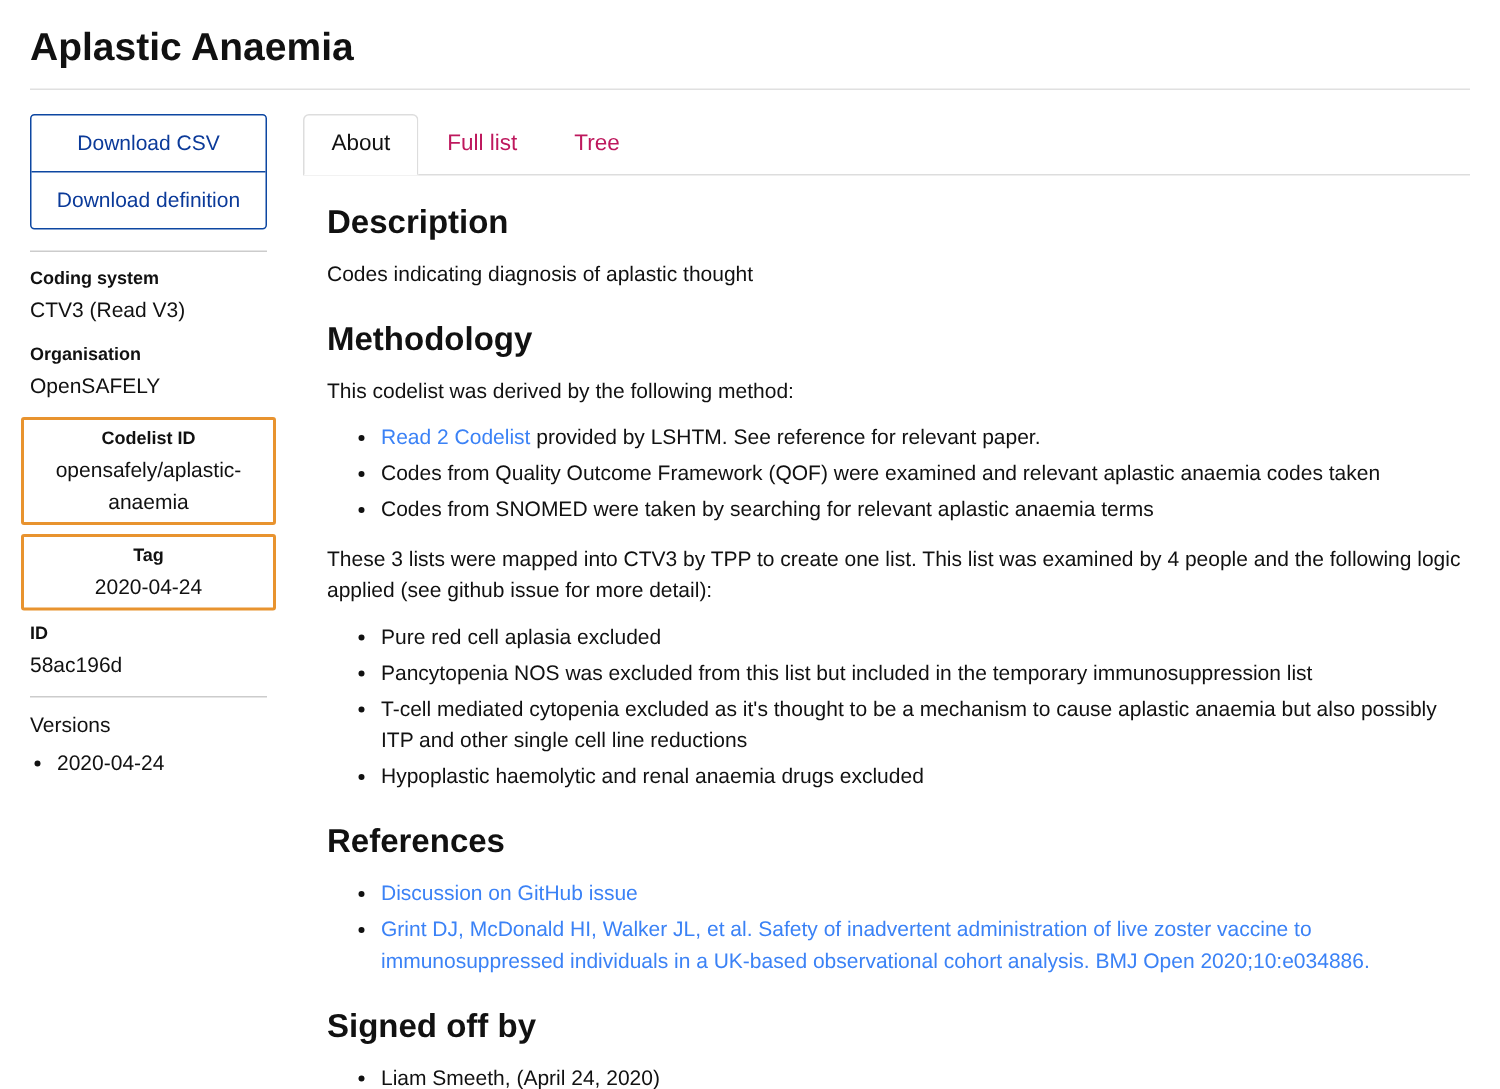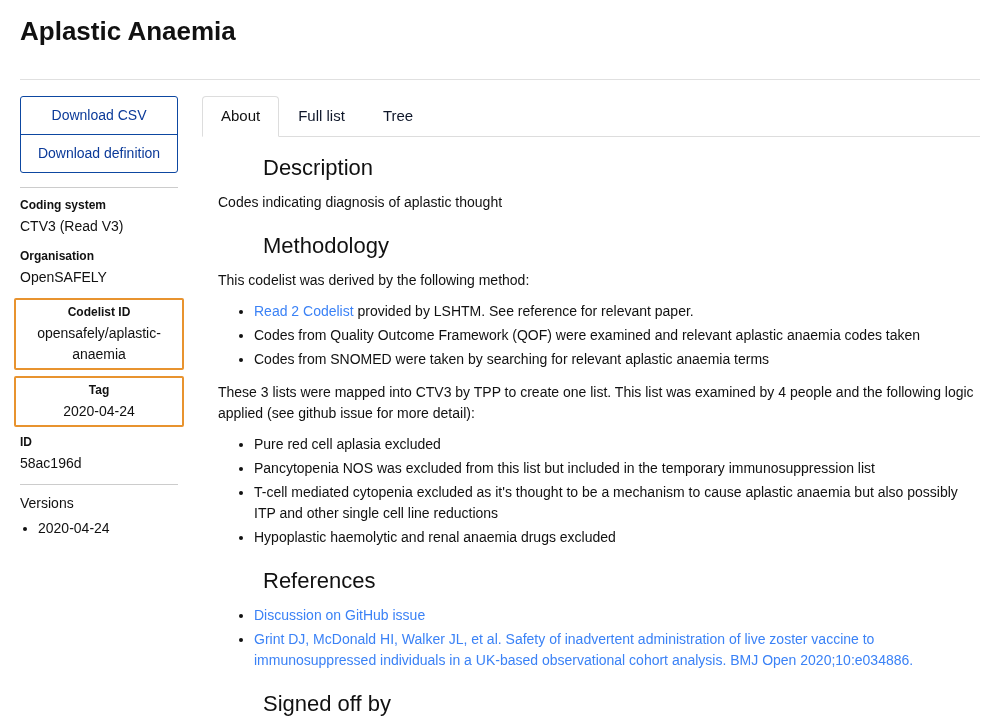--- a/index.html
+++ b/index.html
@@ -7,21 +7,21 @@
     font-family: -apple-system, BlinkMacSystemFont, "Segoe UI", Helvetica, Arial, sans-serif;
     background: #fff;
     color: #111;
     padding: 12px 20px 20px 20px;
     font-size: 14px;
     line-height: 1.5;
   }
   .page-title {
     font-size: 26px;
     font-weight: 600;
-    margin-bottom: 28px;
+    margin-bottom: 8px;
   }
   .title-rule {
     border: none;
     border-top: 1px solid #e0e0e0;
     margin-bottom: 16px;
   }
   .layout {
     display: flex;
     gap: 24px;
     align-items: flex-start;
@@ -80,44 +80,43 @@
     flex: 1;
   }
   .tabs {
     display: flex;
     border-bottom: 1px solid #ddd;
     margin-bottom: 14px;
   }
   .tab {
     padding: 8px 18px;
     font-size: 15px;
-    color: #0f172a;
+    color: #be185d;
     cursor: pointer;
     border: 1px solid transparent;
     border-bottom: none;
     border-top-left-radius: 4px;
     border-top-right-radius: 4px;
     margin-bottom: -1px;
     background: transparent;
   }
   .tab.active {
     color: #111;
     border-color: #ddd;
     background: #fff;
     border-bottom: 1px solid #fff;
   }
   .content {
     padding: 0 0 0 16px;
   }
   .content h2 {
     font-size: 22px;
-    font-weight: 400;
+    font-weight: 700;
     margin-top: 16px;
     margin-bottom: 8px;
-    margin-left: 45px;
   }
   .content h2:first-child { margin-top: 4px; }
   .content p {
     margin-bottom: 10px;
   }
   .content ul {
     margin-left: 36px;
     margin-bottom: 12px;
   }
   .content ul li {

